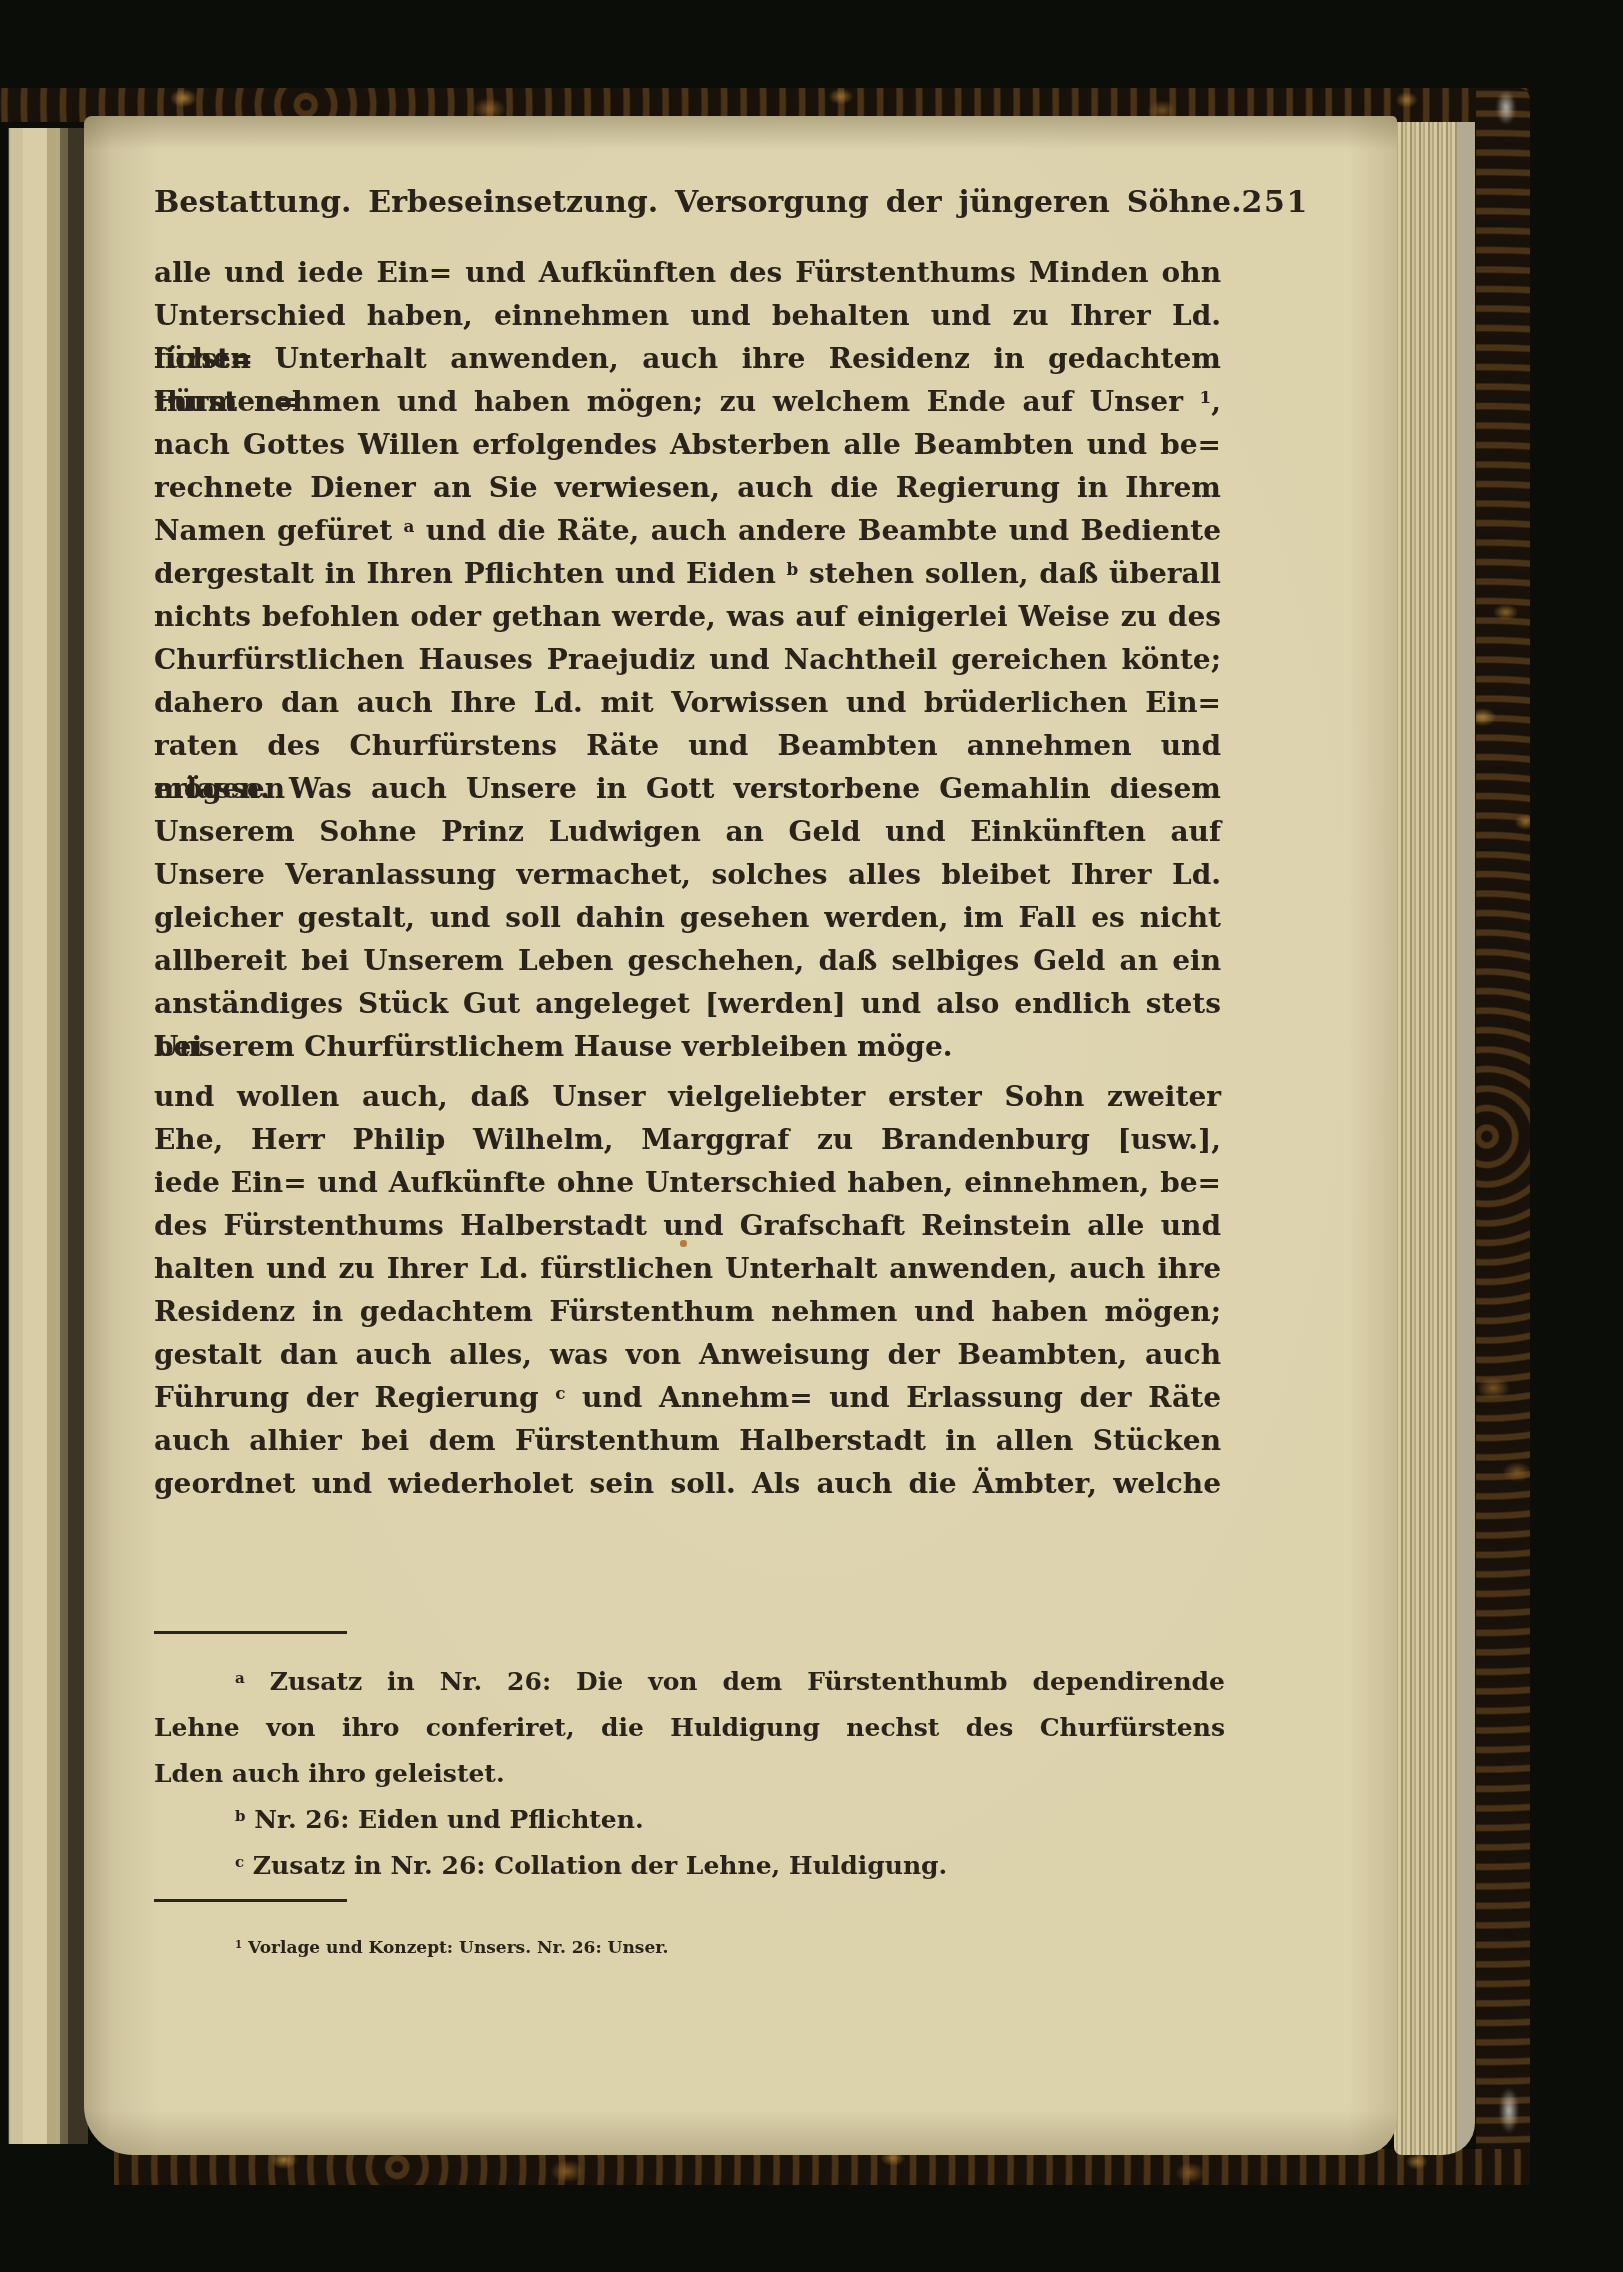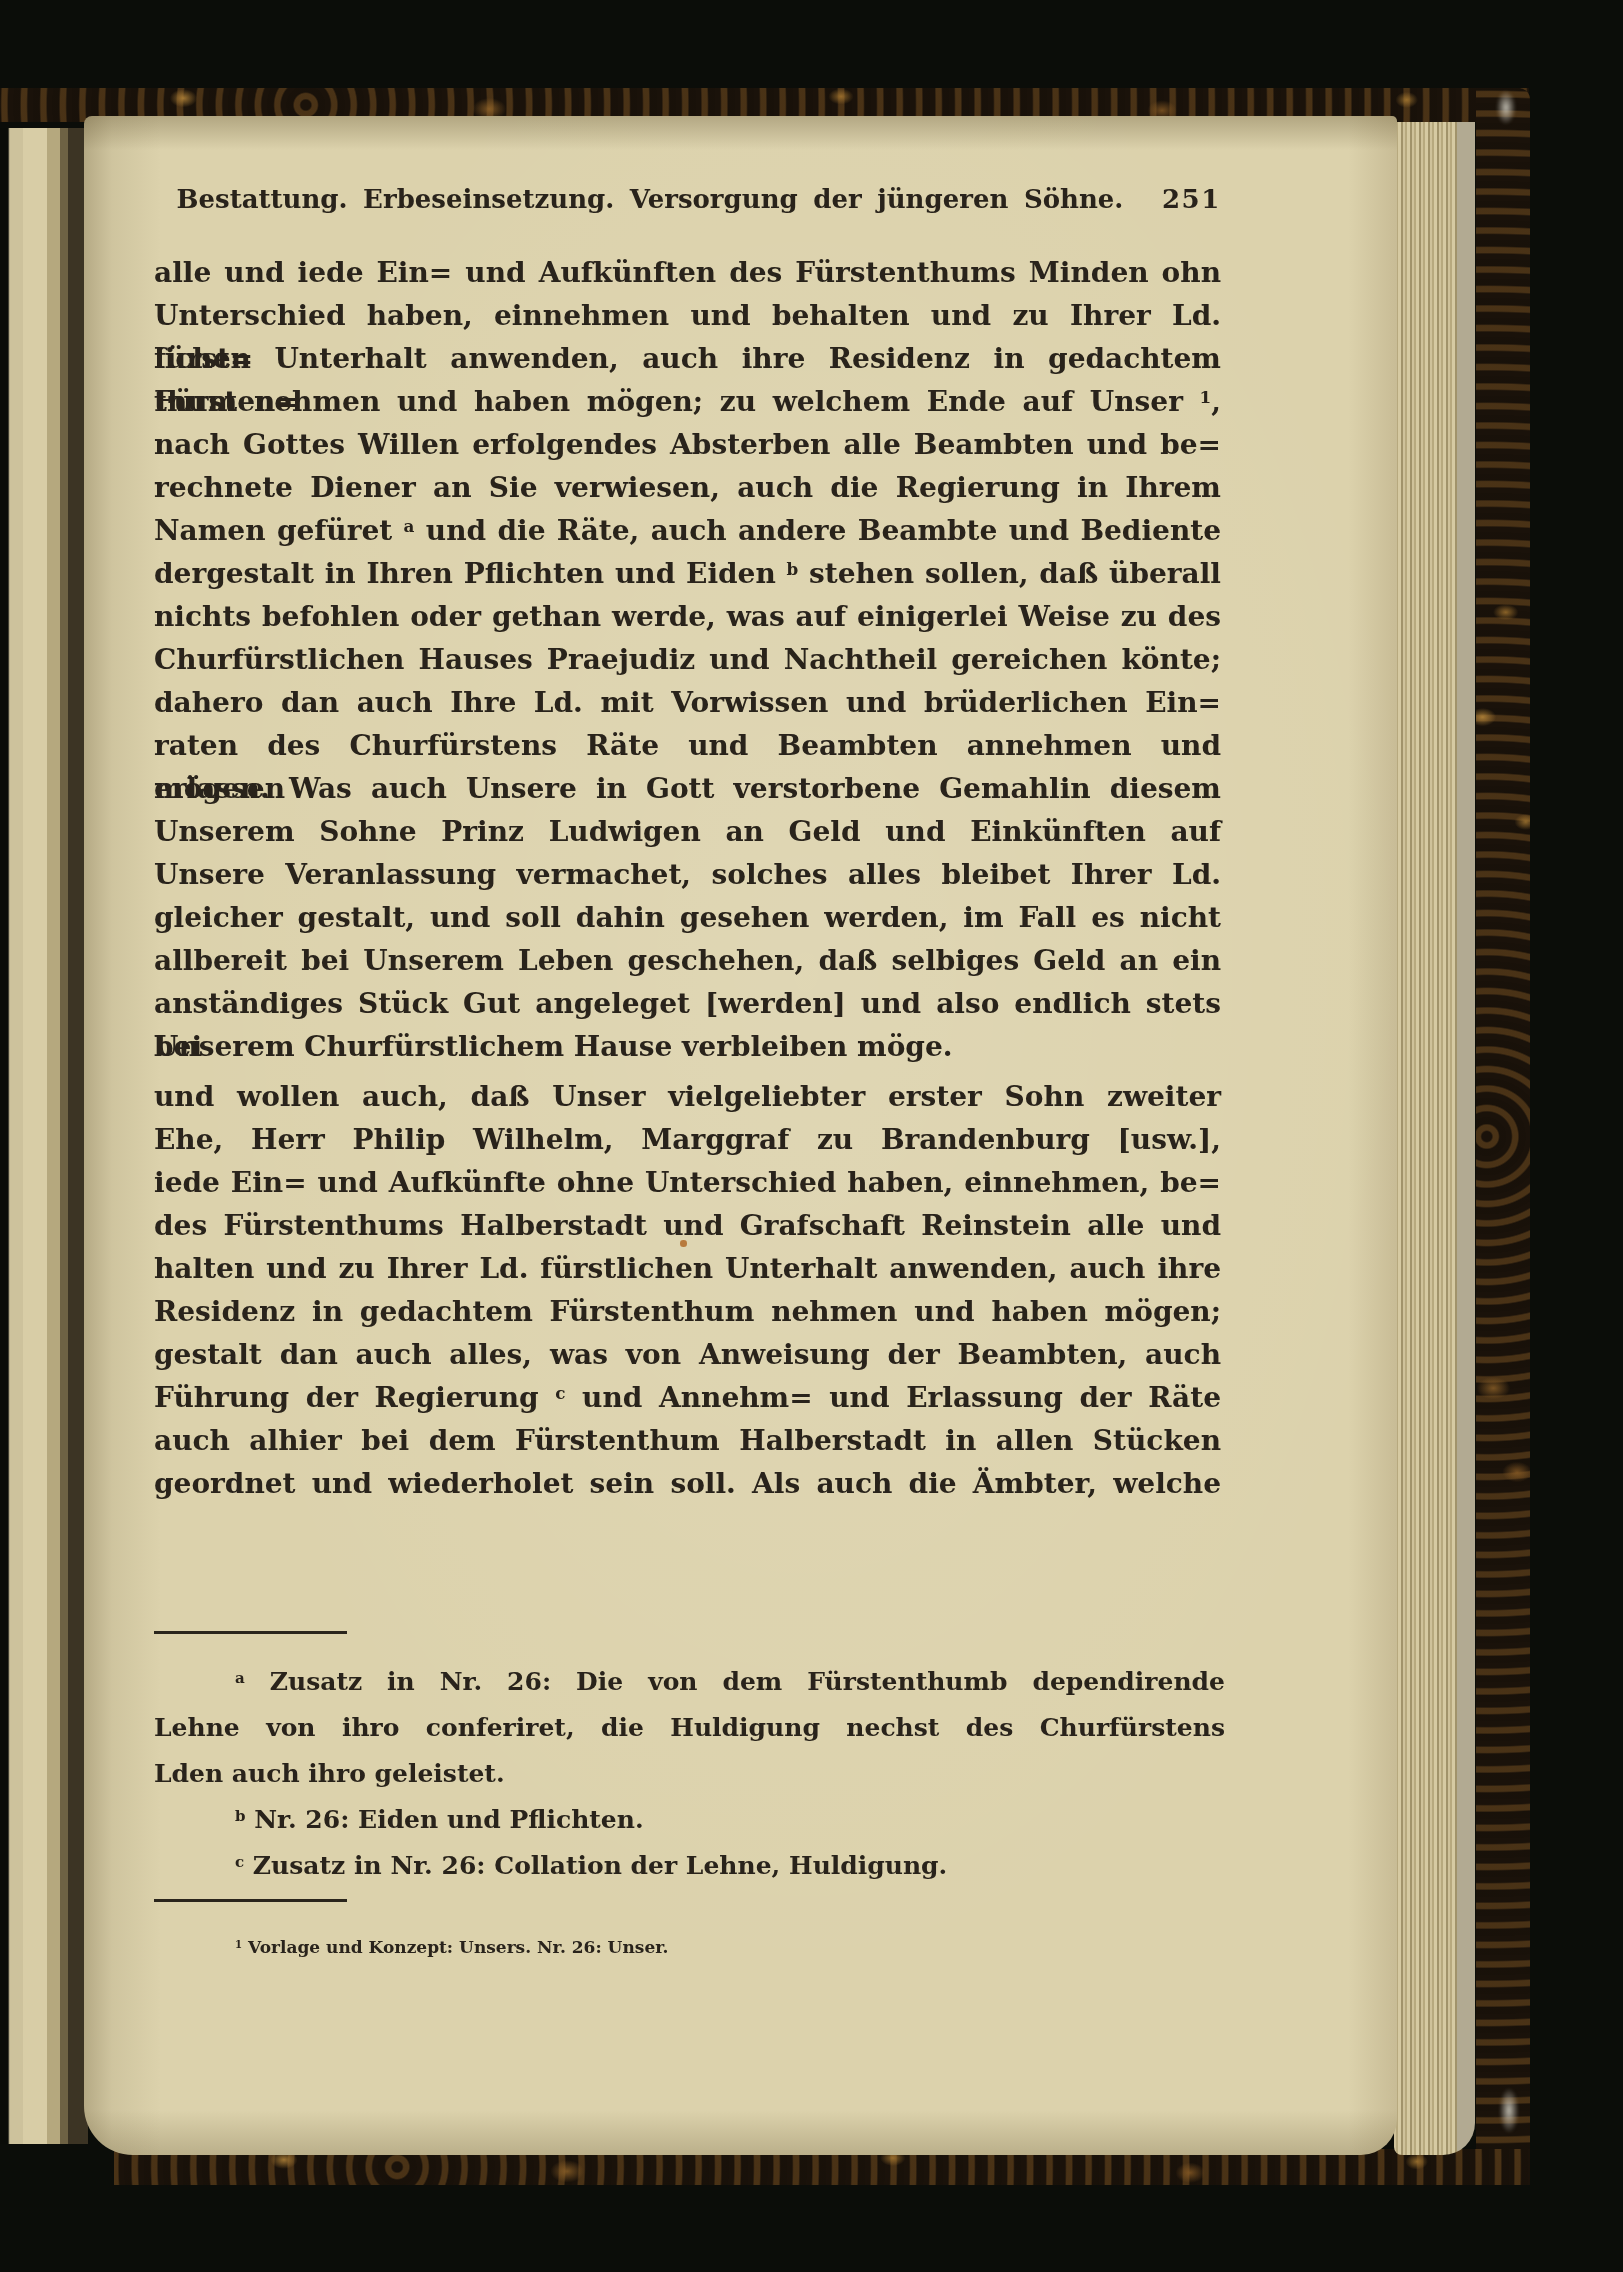--- a/index.html
+++ b/index.html
@@ -54,24 +54,24 @@
       linear-gradient(to left, rgba(120,100,60,.20) 0px, rgba(120,100,60,0) 49px),
       linear-gradient(to bottom, rgba(80,65,30,.30) 0px, rgba(80,65,30,0) 34px),
       linear-gradient(to top, rgba(80,65,30,.24) 0px, rgba(80,65,30,0) 45px),
       #dcd2ac;
     color:#29231b;
   }
   
   .header{
     position:absolute;left:70px;top:68px;width:1067px;
     display:flex;align-items:baseline;
-    font-size:26px;font-weight:bold;word-spacing:6.5px;white-space:nowrap;
+    font-size:30px;font-weight:bold;word-spacing:6.5px;white-space:nowrap;
   }
   .header-title{flex:1;text-align:center;}
-  .page-num{text-align:right;letter-spacing:1.6px;margin-left:16px;}
+  .page-num{text-align:right;letter-spacing:1.6px;}
   .body{
     position:absolute;left:70px;top:135px;width:1067px;
     font-size:28px;font-weight:bold;
   }
   .line{line-height:43px;height:43px;}
   .j{text-align:justify;text-align-last:justify;}
   .indent1{text-indent:75px;}
   .para2{margin-top:6.5px;}
   sup{
     font-size:0.60em;font-weight:bold;

